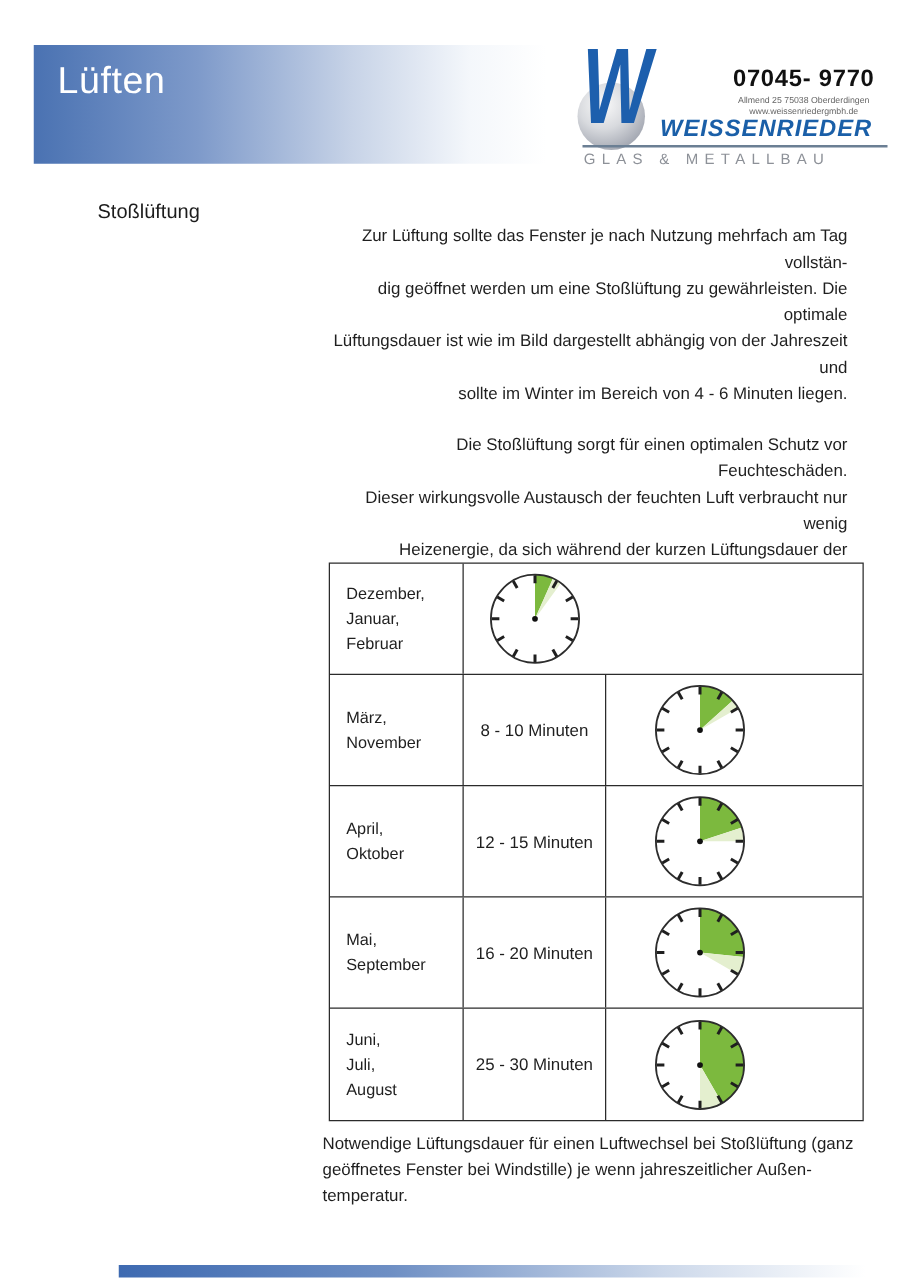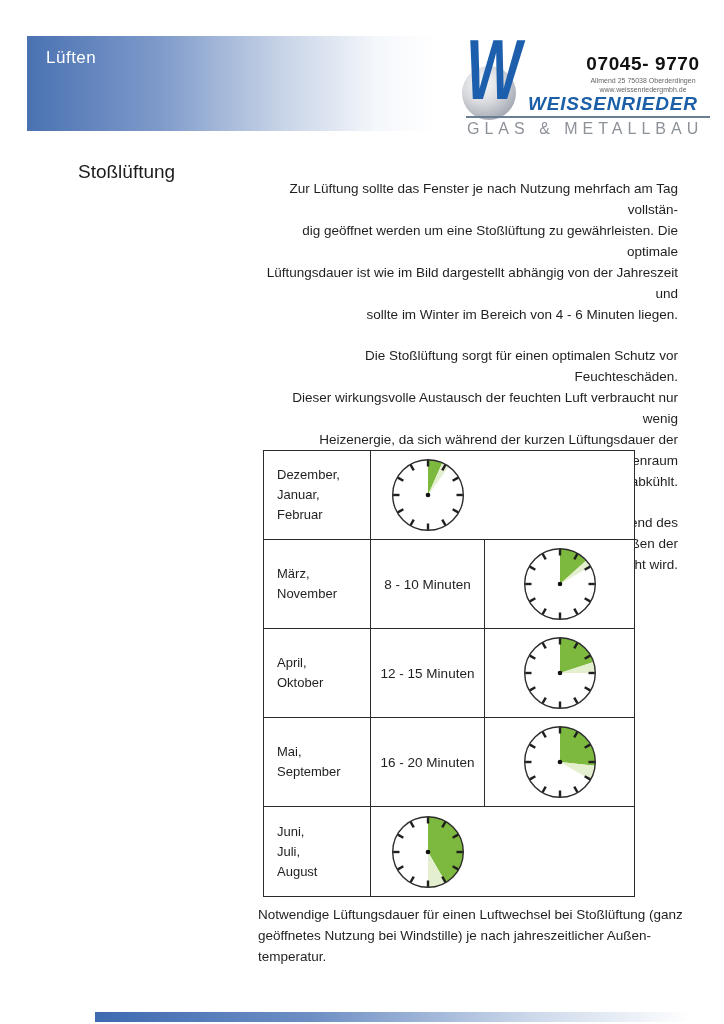--- a/index.html
+++ b/index.html
@@ -8,48 +8,48 @@
     --badge-green:#8cc63f;
   }
   *{margin:0;padding:0;box-sizing:border-box;}
   html,body{background:#e9e9e9;}
   body{font-family:"Liberation Sans", sans-serif;}
   .page{position:relative;width:724px;height:1024px;background:#ffffff;margin:0 auto;overflow:hidden;}
 
   
   .banner{position:absolute;left:27px;top:36px;width:410px;height:95px;
     background:linear-gradient(to right,var(--banner-blue) 0%,#7e9aca 32%,#c7d3e7 62%,#f4f7fb 85%,#ffffff 100%);}
-  .banner-title{padding:12px 0 0 19px;font-size:17px;color:#ffffff;font-weight:400;letter-spacing:.5px;}
+  .banner-title{padding:12px 0 0 19px;font-size:30px;color:#ffffff;font-weight:400;letter-spacing:.5px;}
 
   
   .logo{position:absolute;left:462px;top:40px;width:252px;height:92px;}
   .sphere{position:absolute;left:0;top:26px;width:54px;height:54px;border-radius:50%;
     background:radial-gradient(circle at 38% 32%, #fafafa 0%, #d8dade 40%, #a7abb5 75%, #8f949f 100%);}
   .monogram{position:absolute;left:4px;top:-14px;font-size:86px;line-height:1;font-weight:bold;font-style:italic;
     color:var(--logo-blue);transform:scaleX(.68);transform-origin:left top;}
   .contact{position:absolute;left:116px;top:13px;width:130px;text-align:center;}
   .phone{font-size:19px;font-weight:bold;color:#111;letter-spacing:.6px;white-space:nowrap;}
   .address,.website{font-size:7px;color:#666;margin-top:2px;white-space:nowrap;}
   .company{position:absolute;left:66px;top:53px;font-size:19px;font-weight:bold;font-style:italic;
     color:var(--company-blue);letter-spacing:.8px;white-space:nowrap;}
   .logo-rule{position:absolute;left:4px;top:76px;width:244px;height:1.5px;background:#6b7f94;}
-  .tagline{position:absolute;left:5px;top:80px;font-size:16px;color:var(--tagline-gray);letter-spacing:5px;white-space:nowrap;}
-
-  
-  .heading{position:absolute;left:78px;top:161px;font-size:19px;color:#1c1c1c;}
+  .tagline{position:absolute;left:5px;top:80px;font-size:12px;color:var(--tagline-gray);letter-spacing:5px;white-space:nowrap;}
+
+  
+  .heading{position:absolute;left:78px;top:161px;font-size:16px;color:#1c1c1c;}
   .bodycol{position:absolute;left:258px;top:178px;width:420px;text-align:right;}
   .bodycol p{font-size:13.5px;line-height:21px;color:#1f1f1f;margin:0 0 20px 0;white-space:pre-line;}
 
   
   .caption{position:absolute;left:263px;top:422px;font-size:13px;font-weight:bold;color:#1c1c1c;}
   .badge{display:inline-flex;align-items:center;justify-content:center;width:13px;height:13px;border-radius:50%;
     background:var(--badge-green);color:#fff;font-size:9.5px;font-weight:bold;vertical-align:-2px;margin:0 4px;}
 
   
-  .vtable{position:absolute;left:263px;top:450px;width:372px;border:1.6px solid #2b2b2b;background:#fff;}
+  .vtable{position:absolute;left:263px;top:450px;width:428px;border:1.6px solid #2b2b2b;background:#fff;}
   .vrow{display:grid;grid-template-columns:107px 114px 149px;height:89px;border-bottom:1.6px solid #2b2b2b;}
   .vrow:last-child{border-bottom:none;}
   .cell{border-right:1.6px solid #2b2b2b;display:flex;align-items:center;}
   .cell:last-child{border-right:none;}
   .cell.months{padding-left:13px;font-size:13px;line-height:20px;color:#1f1f1f;white-space:pre-line;}
   .cell.duration{justify-content:center;font-size:13.5px;color:#1f1f1f;}
   .cell.clockcell{justify-content:center;}
 
   
   .footnote{position:absolute;left:258px;top:904px;width:430px;font-size:13.5px;line-height:21px;color:#1f1f1f;white-space:pre-line;}
@@ -200,20 +200,21 @@
               <line x1="24.75" y1="14.32" x2="21.60" y2="8.86" stroke="#1f1f1f" stroke-width="2.4"></line>
               <circle cx="39" cy="39" r="2.3" fill="#111"></circle>
             </svg>
           </div>
     </div>
 
     <div class="vrow">
       <div class="cell months">Juni,
 Juli,
 August</div>
+      <div class="cell duration">25 - 30 Minuten</div>
       <div class="cell clockcell">
             <svg width="78" height="78" viewBox="0 0 78 78">
               <path d="M 39 39 L 39.00 3.70 A 35.3 35.3 0 0 1 56.65 69.57 Z" fill="#7cb93e"></path>
               <path d="M 39 39 L 56.65 69.57 A 35.3 35.3 0 0 1 39.00 74.30 Z" fill="#e4efcf"></path>
               <circle cx="39" cy="39" r="35.3" fill="none" stroke="#2d2d2d" stroke-width="1.4"></circle>
               <line x1="39.00" y1="10.50" x2="39.00" y2="4.20" stroke="#1f1f1f" stroke-width="2.4"></line>
               <line x1="53.25" y1="14.32" x2="56.40" y2="8.86" stroke="#1f1f1f" stroke-width="2.4"></line>
               <line x1="63.68" y1="24.75" x2="69.14" y2="21.60" stroke="#1f1f1f" stroke-width="2.4"></line>
               <line x1="67.50" y1="39.00" x2="73.80" y2="39.00" stroke="#1f1f1f" stroke-width="2.4"></line>
               <line x1="63.68" y1="53.25" x2="69.14" y2="56.40" stroke="#1f1f1f" stroke-width="2.4"></line>
@@ -225,18 +226,18 @@
               <line x1="14.32" y1="24.75" x2="8.86" y2="21.60" stroke="#1f1f1f" stroke-width="2.4"></line>
               <line x1="24.75" y1="14.32" x2="21.60" y2="8.86" stroke="#1f1f1f" stroke-width="2.4"></line>
               <circle cx="39" cy="39" r="2.3" fill="#111"></circle>
             </svg>
           </div>
     </div>
   </div>
   </div>
 
   <div class="footnote">Notwendige Lüftungsdauer für einen Luftwechsel bei Stoßlüftung (ganz
-geöffnetes Nutzung bei Windstille) je nach jahreszeitlicher Außen-
+geöffnetes Fenster bei Windstille) je wenn jahreszeitlicher Außen-
 temperatur.</div>
 
   <div class="footer-bar"></div>
 
 </div>
 
 </body></html>

